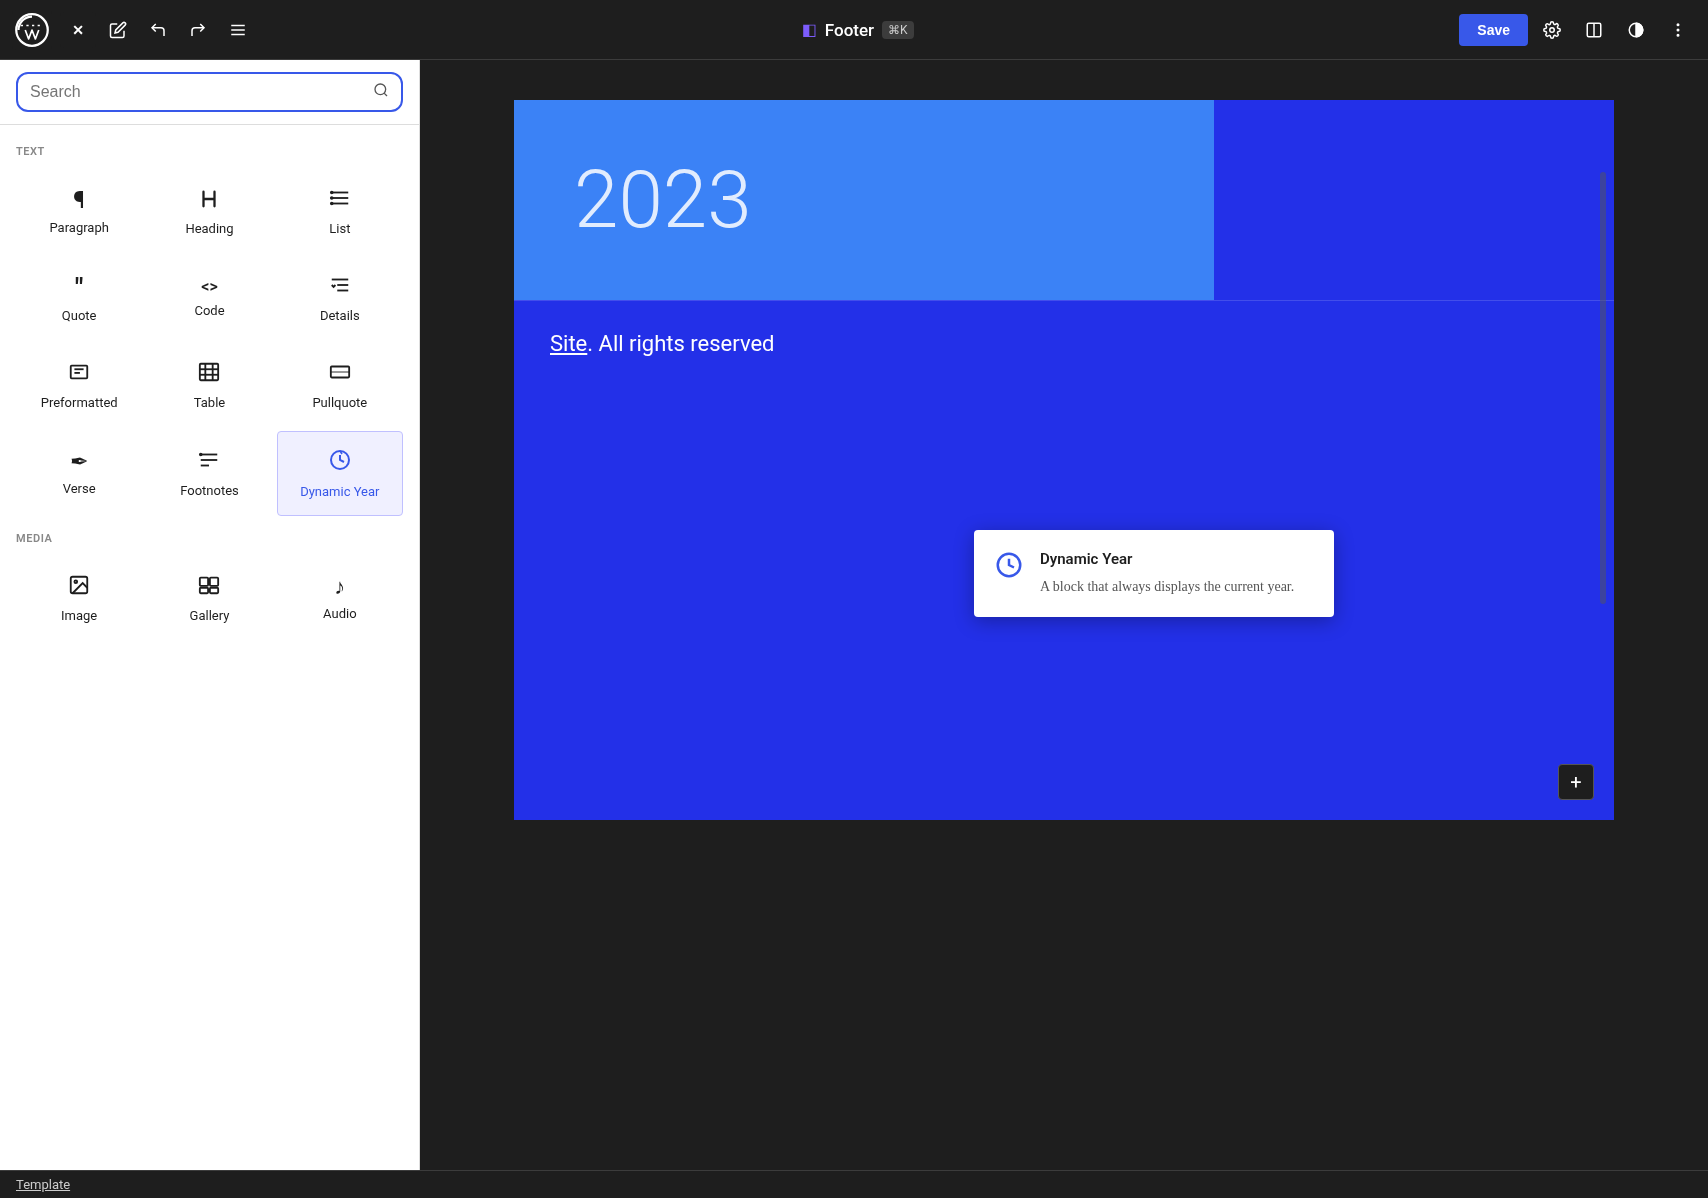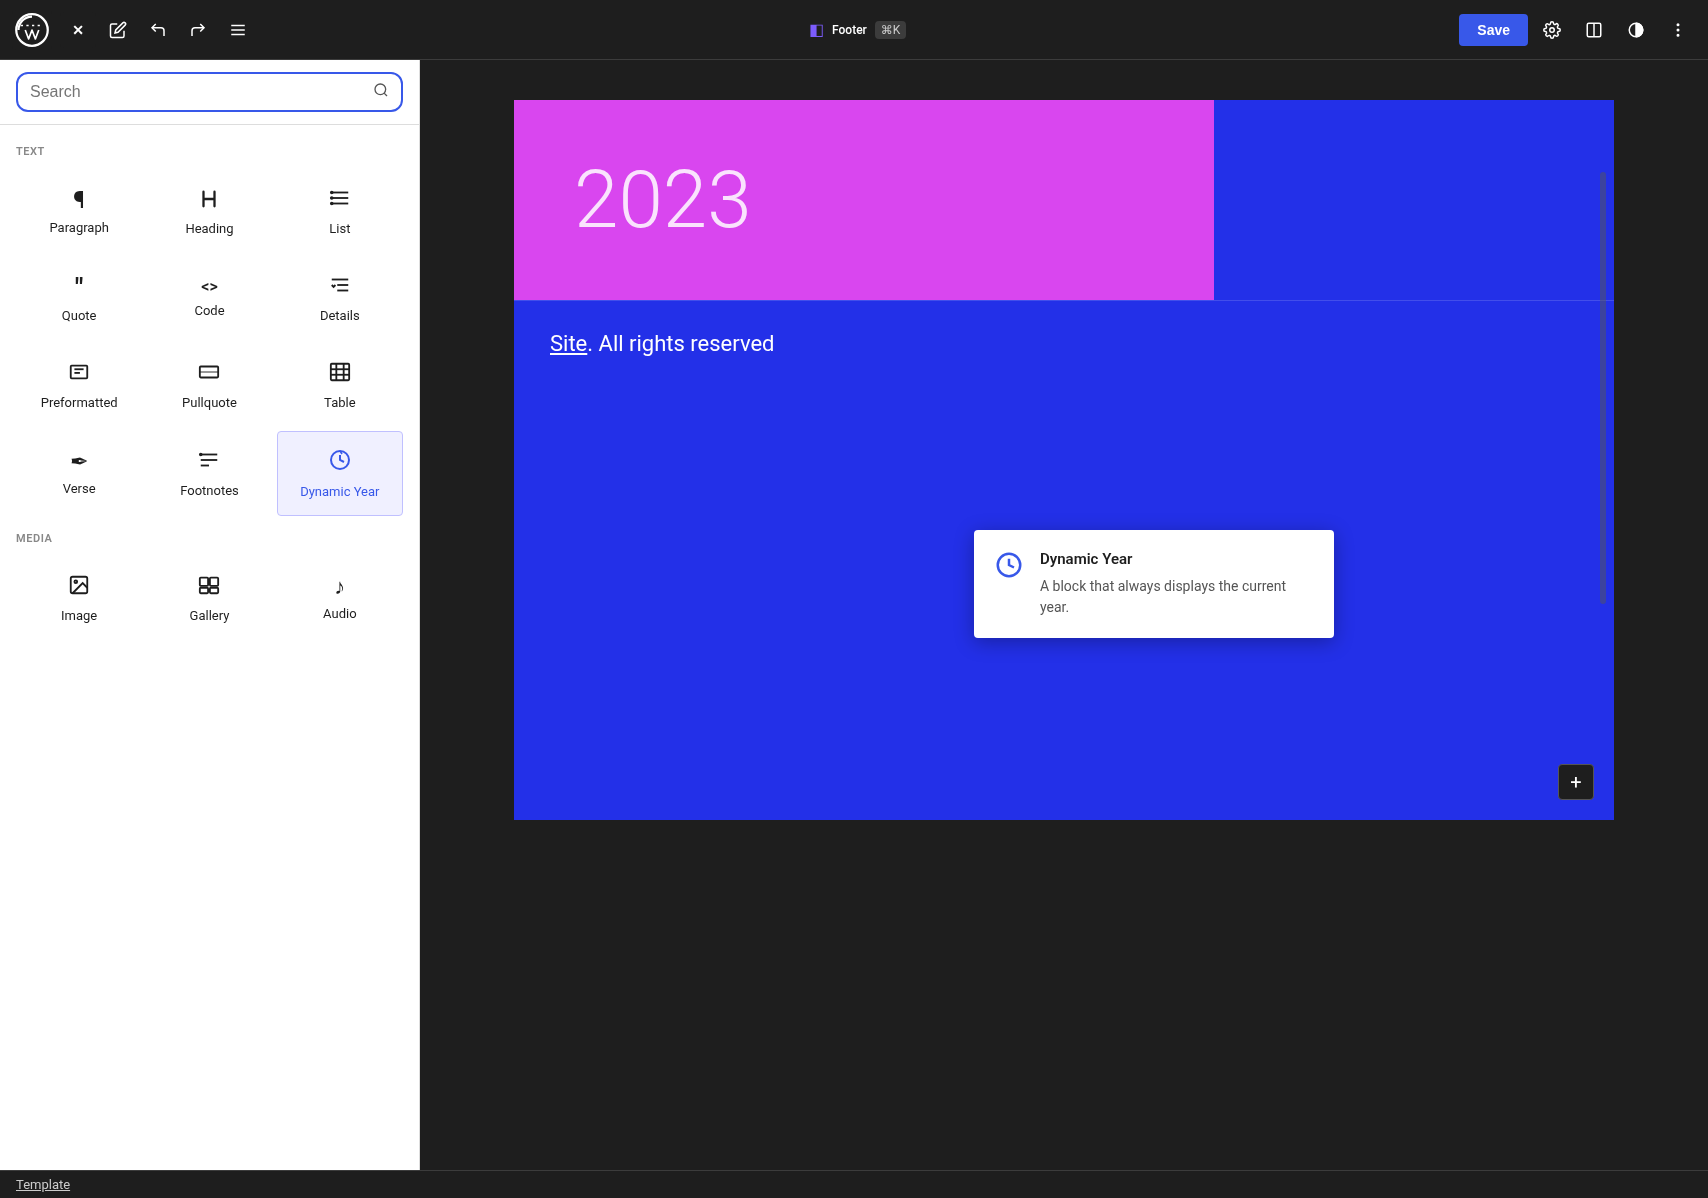--- a/index.html
+++ b/index.html
@@ -94,35 +94,35 @@
       align-items: center; padding: 40px 20px; position: relative;
     }
 
     
     .footer-canvas {
       width: 1100px; background: #2330e8; position: relative; min-height: 720px;
     }
 
     
     .year-section {
-      width: 700px; background: #d946ef; padding: 60px 60px; position: relative;
+      width: 700px; background: #3b82f6; padding: 60px 60px; position: relative;
     }
     .year-text {
       font-size: 80px; font-weight: 300; color: rgba(255,255,255,0.85); line-height: 1;
     }
 
     
     .tooltip-popup {
       position: absolute; left: 460px; top: 430px; width: 360px;
       background: #fff; border-radius: 4px; box-shadow: 0 4px 20px rgba(0,0,0,0.3);
       padding: 20px; z-index: 100; display: flex; gap: 16px; align-items: flex-start;
     }
     .tooltip-icon { font-size: 28px; color: #3858e9; flex-shrink: 0; }
     .tooltip-content .tooltip-title { font-size: 15px; font-weight: 600; color: #1e1e1e; margin-bottom: 8px; }
-    .tooltip-content .tooltip-desc { font-size: 14px; color: #555; line-height: 1.5; }
+    .tooltip-content .tooltip-desc { font-size: 14px; color: #555; line-height: 1.5; font-family: Liberation Serif, serif; }
 
     
     .rights-section {
       padding: 30px 36px; display: flex; align-items: center;
     }
     .rights-text { font-size: 22px; color: #fff; }
     .rights-text a { color: #fff; text-decoration: underline; }
 
     
     .add-block-btn {
@@ -183,21 +183,21 @@
   <button class="toolbar-btn">
     <svg width="18" height="18" viewBox="0 0 24 24" fill="none" stroke="currentColor" stroke-width="2">
         <line x1="3" y1="6" x2="21" y2="6"></line>
         <line x1="3" y1="12" x2="21" y2="12"></line>
         <line x1="3" y1="18" x2="21" y2="18"></line>
       </svg>
   </button>
 
   <div class="toolbar-center">
     <span class="footer-icon">◧</span>
-    <span style="color:#fff;font-size:12px;font-weight:500;">Footer</span>
+    <span style="color:#fff;font-size:17px;font-weight:500;">Footer</span>
     <span class="keyboard-shortcut">⌘K</span>
   </div>
 
   <div class="toolbar-right">
     <button class="save-btn">Save</button>
     <button class="toolbar-icon-btn">
       <svg width="18" height="18" viewBox="0 0 24 24" fill="none" stroke="currentColor" stroke-width="2">
           <circle cx="12" cy="12" r="3"></circle>
           <path d="M19.4 15a1.65 1.65 0 0 0 .33 1.82l.06.06a2 2 0 0 1-2.83 2.83l-.06-.06a1.65 1.65 0 0 0-1.82-.33 1.65 1.65 0 0 0-1 1.51V21a2 2 0 0 1-4 0v-.09A1.65 1.65 0 0 0 9 19.4a1.65 1.65 0 0 0-1.82.33l-.06.06a2 2 0 0 1-2.83-2.83l.06-.06A1.65 1.65 0 0 0 4.68 15a1.65 1.65 0 0 0-1.51-1H3a2 2 0 0 1 0-4h.09A1.65 1.65 0 0 0 4.6 9a1.65 1.65 0 0 0-.33-1.82l-.06-.06a2 2 0 0 1 2.83-2.83l.06.06A1.65 1.65 0 0 0 9 4.68a1.65 1.65 0 0 0 1-1.51V3a2 2 0 0 1 4 0v.09a1.65 1.65 0 0 0 1 1.51 1.65 1.65 0 0 0 1.82-.33l.06-.06a2 2 0 0 1 2.83 2.83l-.06.06A1.65 1.65 0 0 0 19.4 9a1.65 1.65 0 0 0 1.51 1H21a2 2 0 0 1 0 4h-.09a1.65 1.65 0 0 0-1.51 1z"></path>
         </svg>
@@ -304,38 +304,38 @@
                 <line x1="7" y1="9" x2="17" y2="9"></line>
                 <line x1="7" y1="13" x2="13" y2="13"></line>
               </svg>
           </span>
           <span class="block-label">Preformatted</span>
         </div>
 
         <div class="block-item">
           <span class="block-icon">
             <svg width="22" height="22" viewBox="0 0 24 24" fill="none" stroke="currentColor" stroke-width="2">
-                <rect x="2" y="6" width="20" height="12" rx="1"></rect>
-                <line x1="2" y1="12" x2="22" y2="12" stroke-width="1"></line>
-              </svg>
-          </span>
-          <span class="block-label">Pullquote</span>
-        </div>
-
-        <div class="block-item">
-          <span class="block-icon">
-            <svg width="22" height="22" viewBox="0 0 24 24" fill="none" stroke="currentColor" stroke-width="2">
                 <rect x="2" y="3" width="20" height="18" rx="1"></rect>
                 <line x1="2" y1="9" x2="22" y2="9"></line>
                 <line x1="2" y1="15" x2="22" y2="15"></line>
                 <line x1="8" y1="3" x2="8" y2="21"></line>
                 <line x1="16" y1="3" x2="16" y2="21"></line>
               </svg>
           </span>
           <span class="block-label">Table</span>
+        </div>
+
+        <div class="block-item">
+          <span class="block-icon">
+            <svg width="22" height="22" viewBox="0 0 24 24" fill="none" stroke="currentColor" stroke-width="2">
+                <rect x="2" y="6" width="20" height="12" rx="1"></rect>
+                <line x1="2" y1="12" x2="22" y2="12" stroke-width="1"></line>
+              </svg>
+          </span>
+          <span class="block-label">Pullquote</span>
         </div>
 
         <div class="block-item">
           <span class="block-icon" style="font-size:22px;">✒</span>
           <span class="block-label">Verse</span>
         </div>
 
         <div class="block-item">
           <span class="block-icon">
             <svg width="22" height="22" viewBox="0 0 24 24" fill="none" stroke="currentColor" stroke-width="2">

